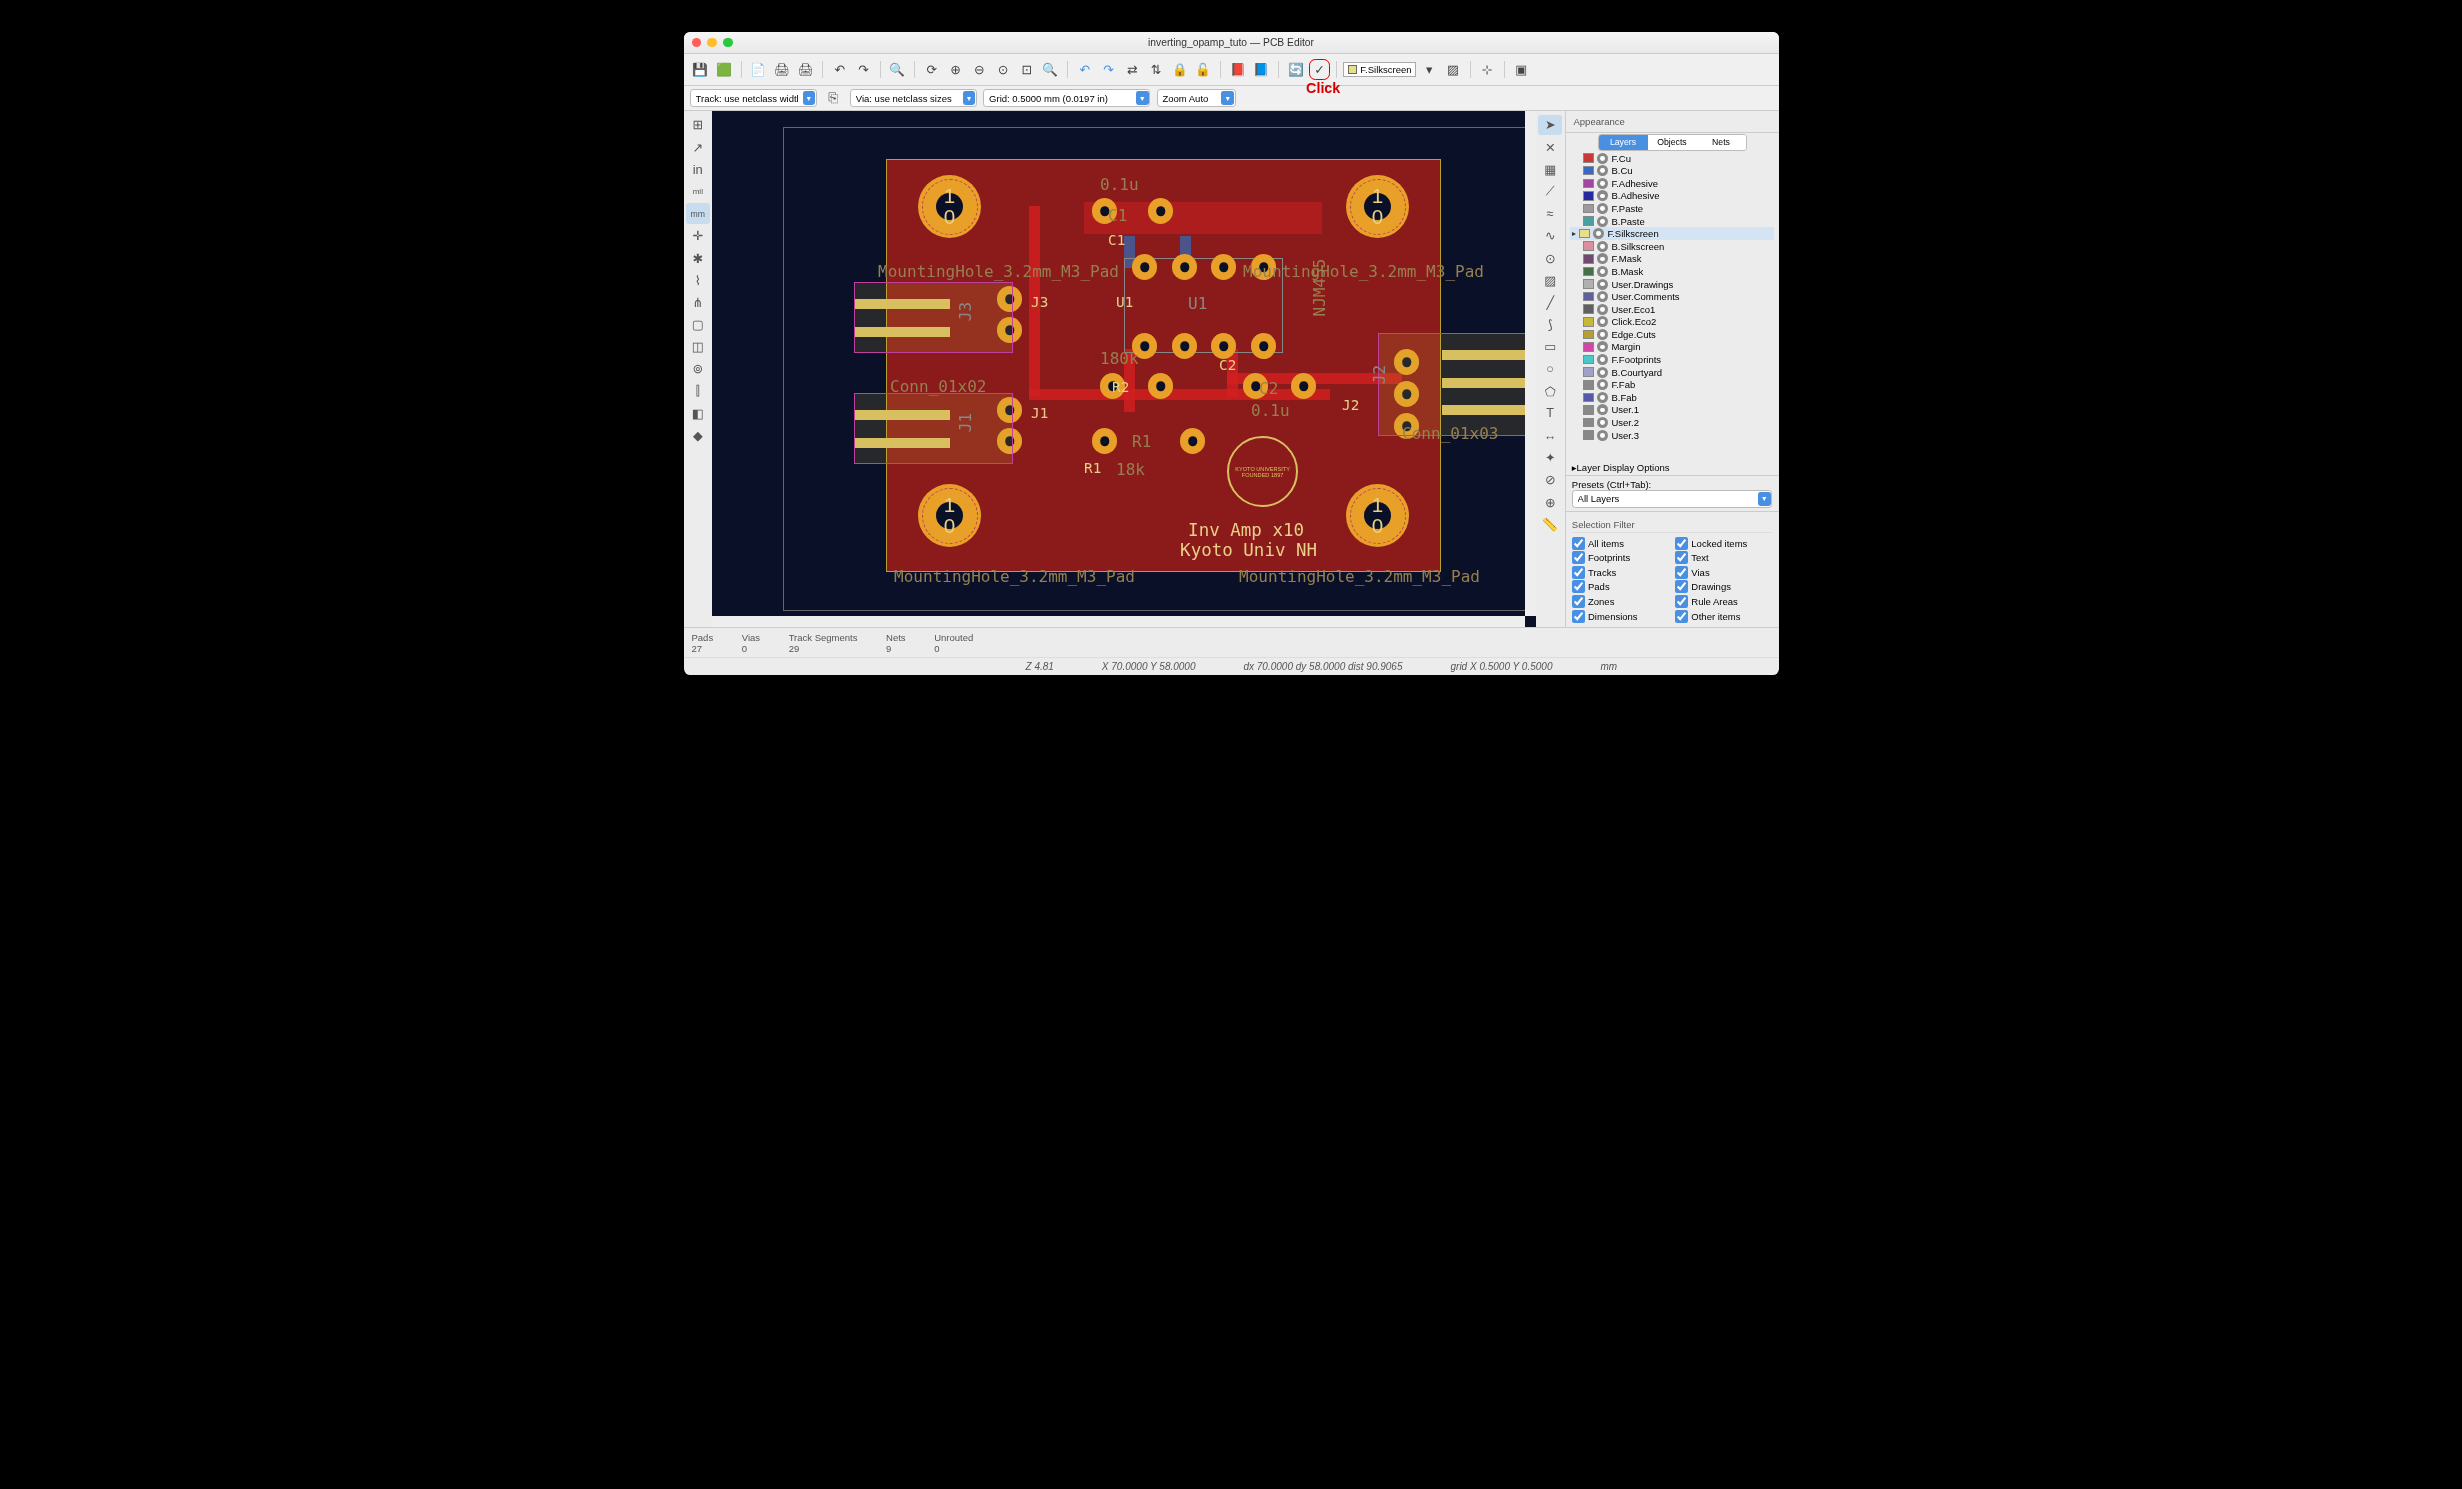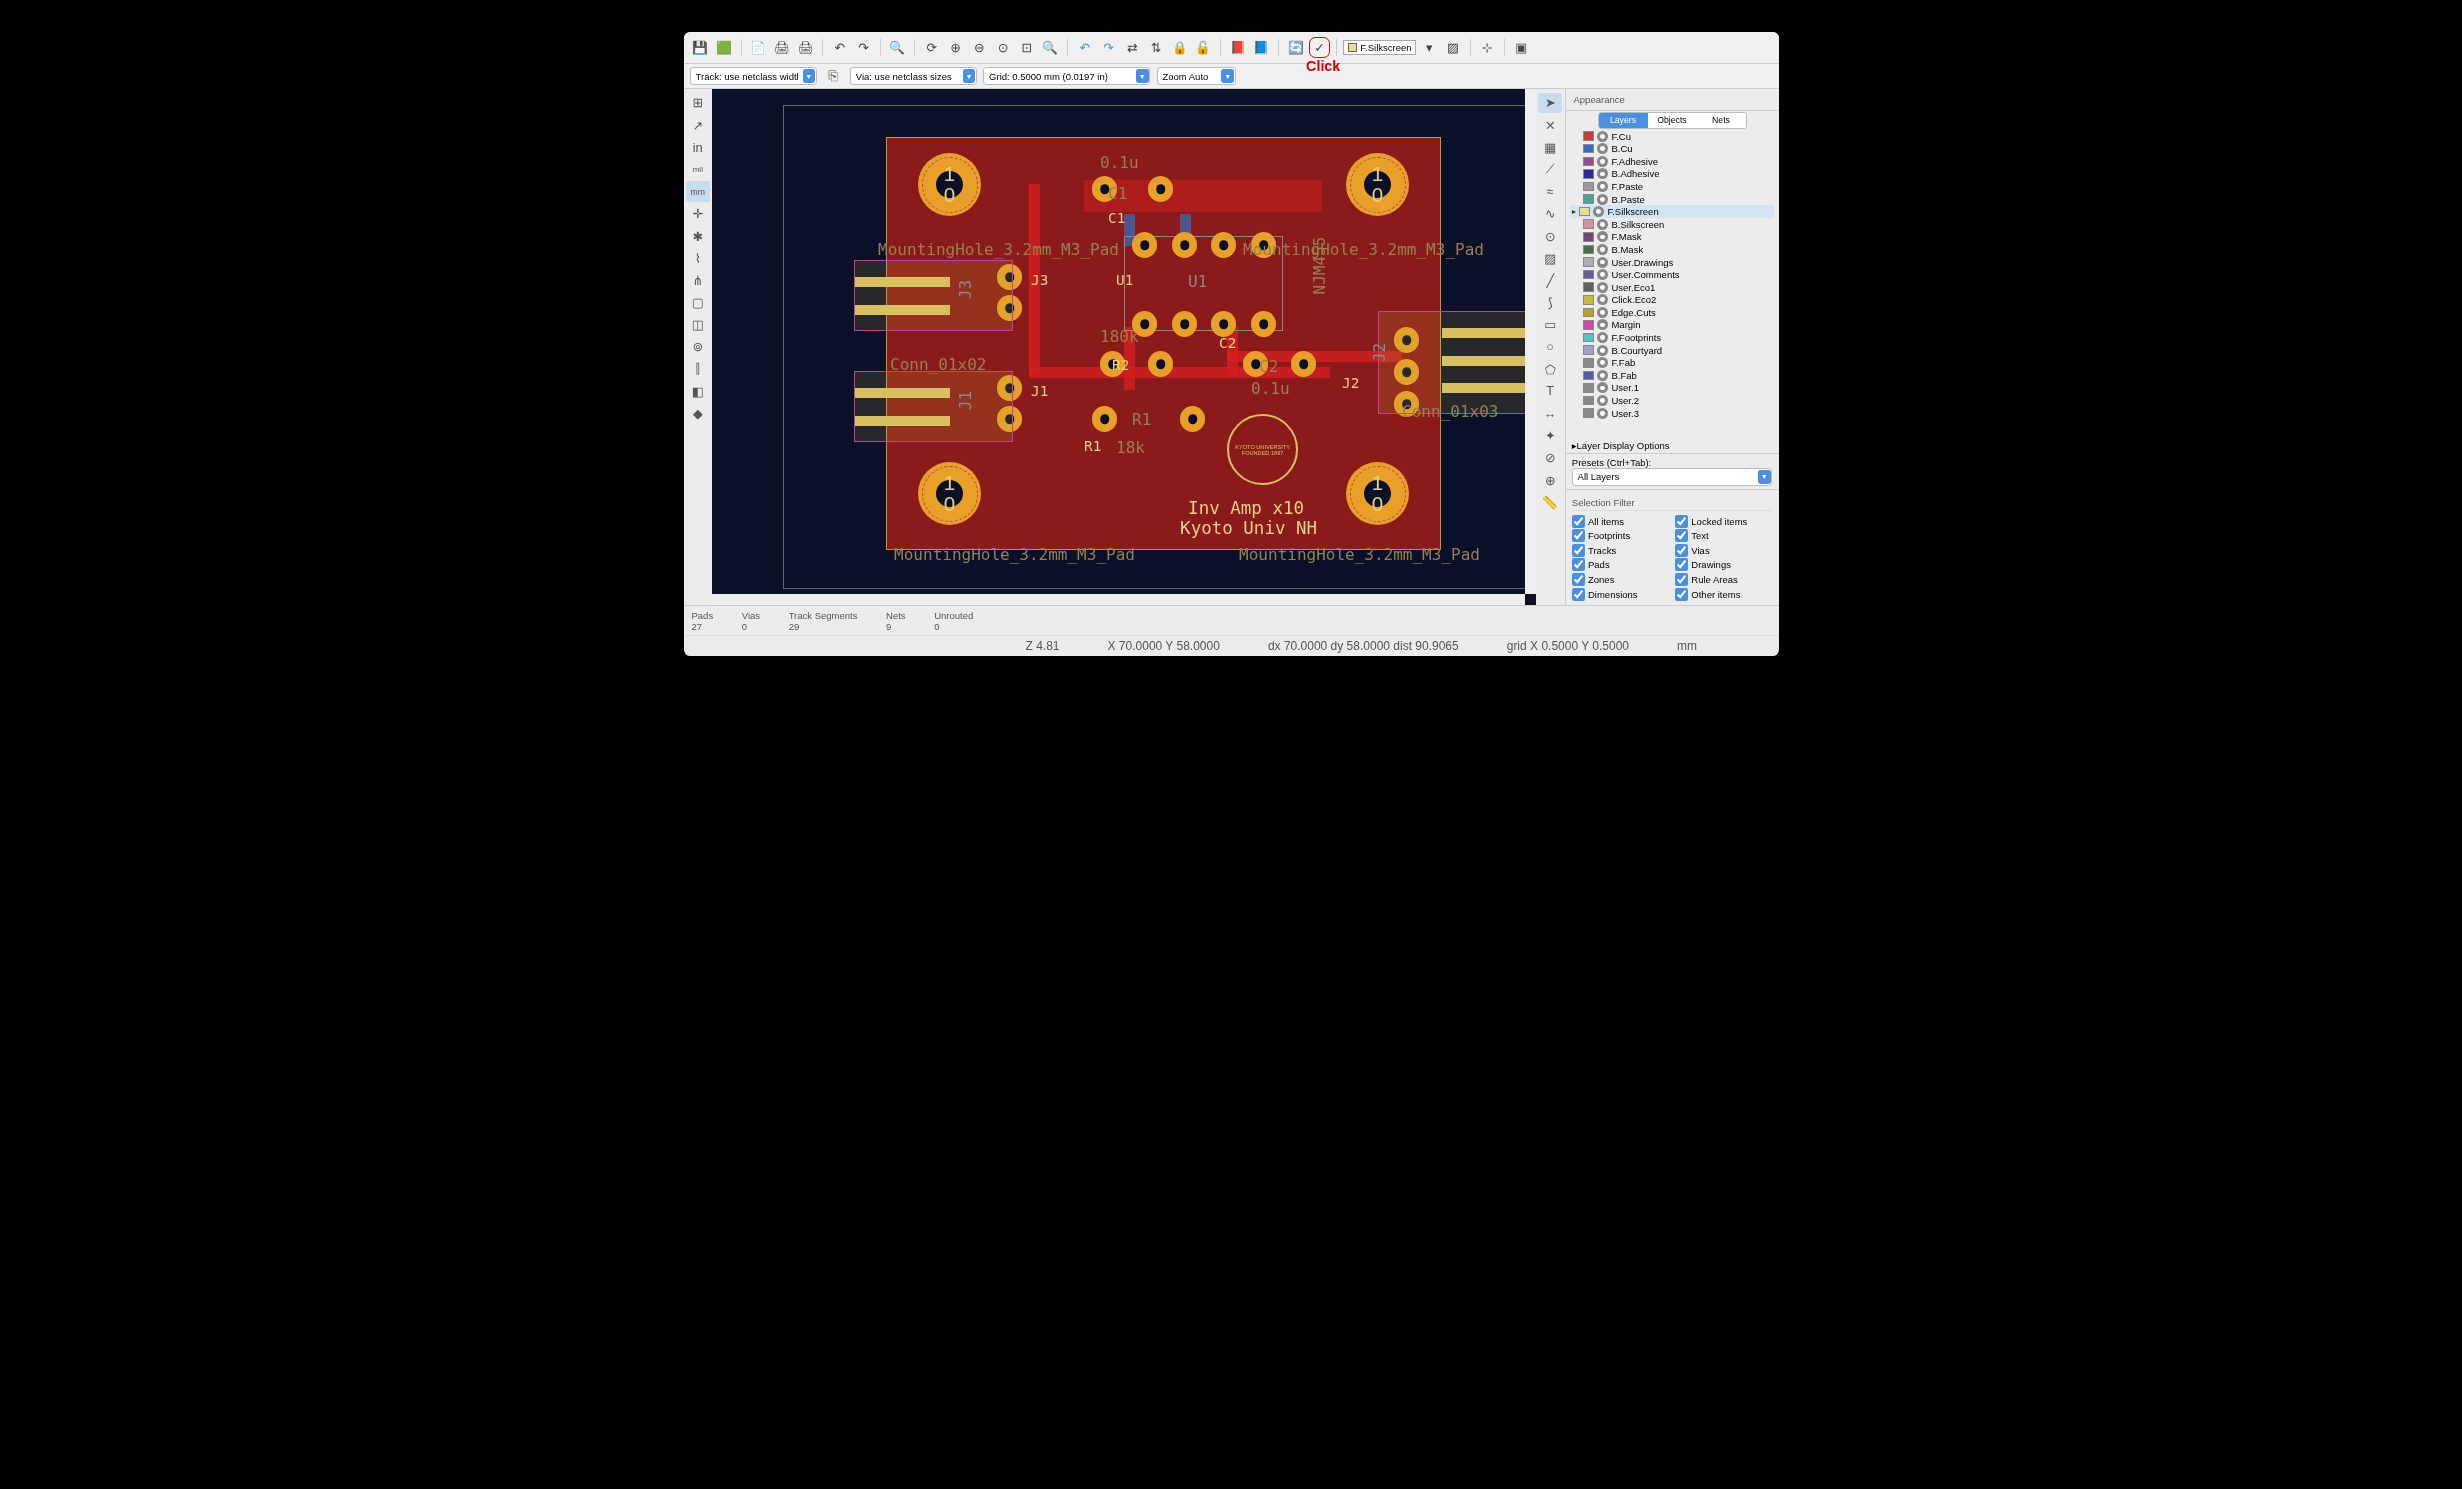--- a/index.html
+++ b/index.html
@@ -58,27 +58,35 @@
 .eye::after { content: ""; position: absolute; left: 3.2px; top: 3.2px; width: 4.8px; height: 4.8px; background: #fff; border-radius: 50%; }
 .presets { padding: 3.2px 6.3px; border-top: 0.8px solid #ccc; }
 .presets select { width: 100%; }
 .selfilter { border-top: 0.8px solid #ccc; padding: 4.8px 6.3px; }
 .selfilter h4 { font-size: 9.5px; font-weight: normal; color: #555; margin-bottom: 3.2px; padding: 2.4px 0; border-bottom: 0.8px solid #ddd; }
 .checkgrid { display: grid; grid-template-columns: 1fr 1fr; gap: 1.6px 6.3px; }
 .check { display: flex; gap: 3.2px; font-size: 9.5px; align-items: center; }
 .check input { accent-color: #4a90e2; }
 .status1 { display: flex; padding: 3.2px 8px; font-size: 9.5px; color: #555; gap: 28.6px; border-top: 0.8px solid #ccc; }
 .status1 > div { display: flex; flex-direction: column; }
-.status2 { padding: 3.2px 8px; font-size: 12px; color: #555; display: flex; gap: 48px; border-top: 0.8px solid #ddd; }
+.status2 { padding: 3.2px 8px; font-size: 10px; color: #555; display: flex; gap: 48px; border-top: 0.8px solid #ddd; font-style: italic; }
 .arrow-marker { position: absolute; left: -9.5px; top: 1.6px; color: #333; font-size: 8px; }
 </style>
 </head>
 <body>
 
 <div class="window">
+  <div class="titlebar">
+    <div class="traffic">
+      <div class="dot red"></div>
+      <div class="dot yellow"></div>
+      <div class="dot green"></div>
+    </div>
+    <div class="title">inverting_opamp_tuto — PCB Editor</div>
+  </div>
 
   <div class="toolbar1">
     <div class="tbtn">💾</div>
     <div class="tbtn">🟩</div>
     <div class="sep"></div>
     <div class="tbtn">📄</div>
     <div class="tbtn">🖨</div>
     <div class="tbtn">🖨</div>
     <div class="sep"></div>
     <div class="tbtn">↶</div>

